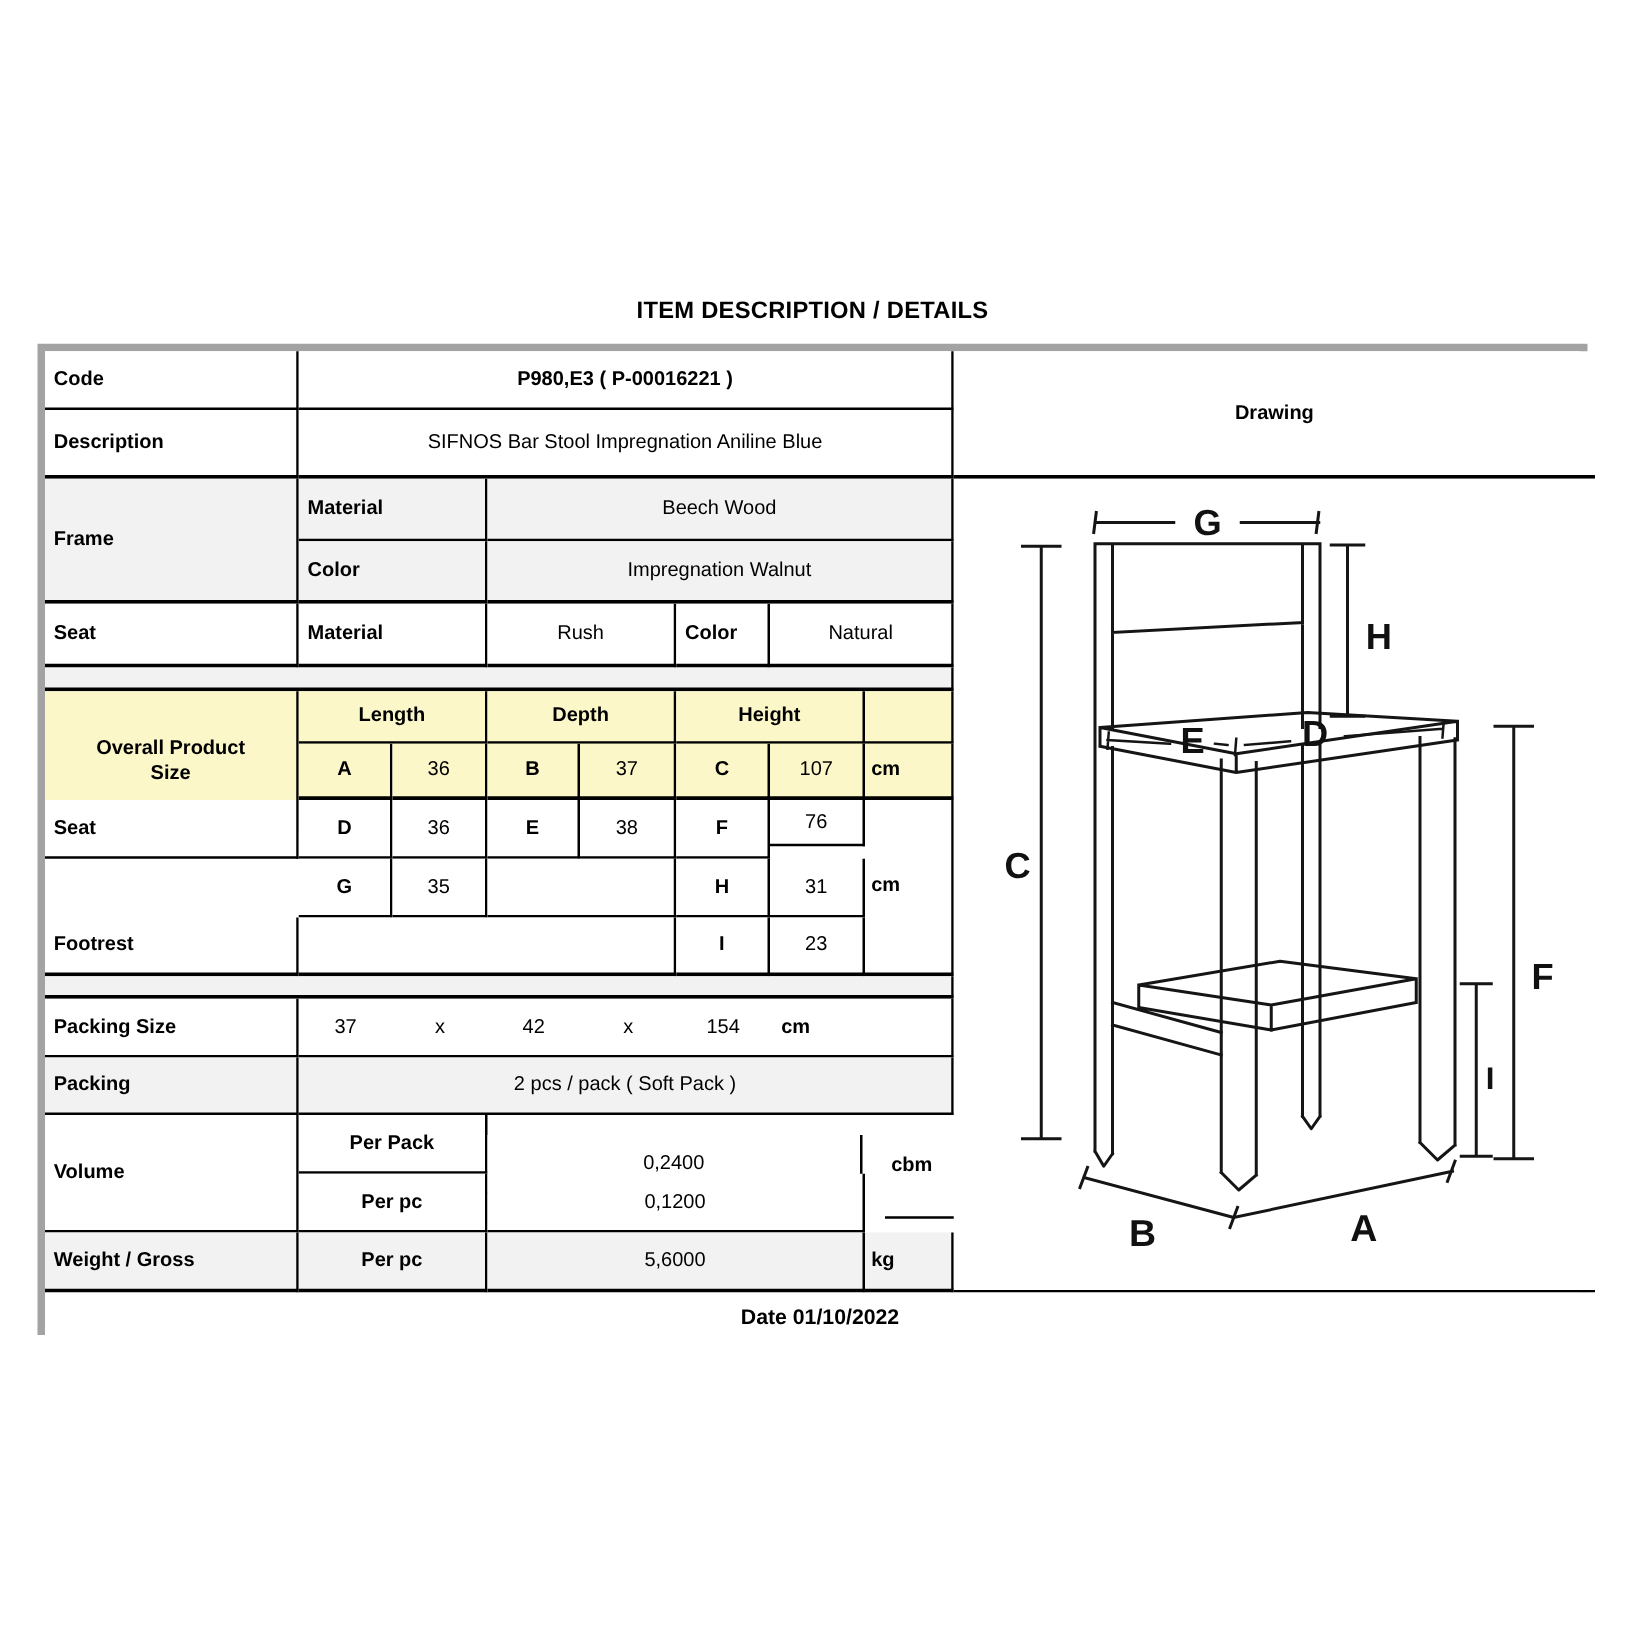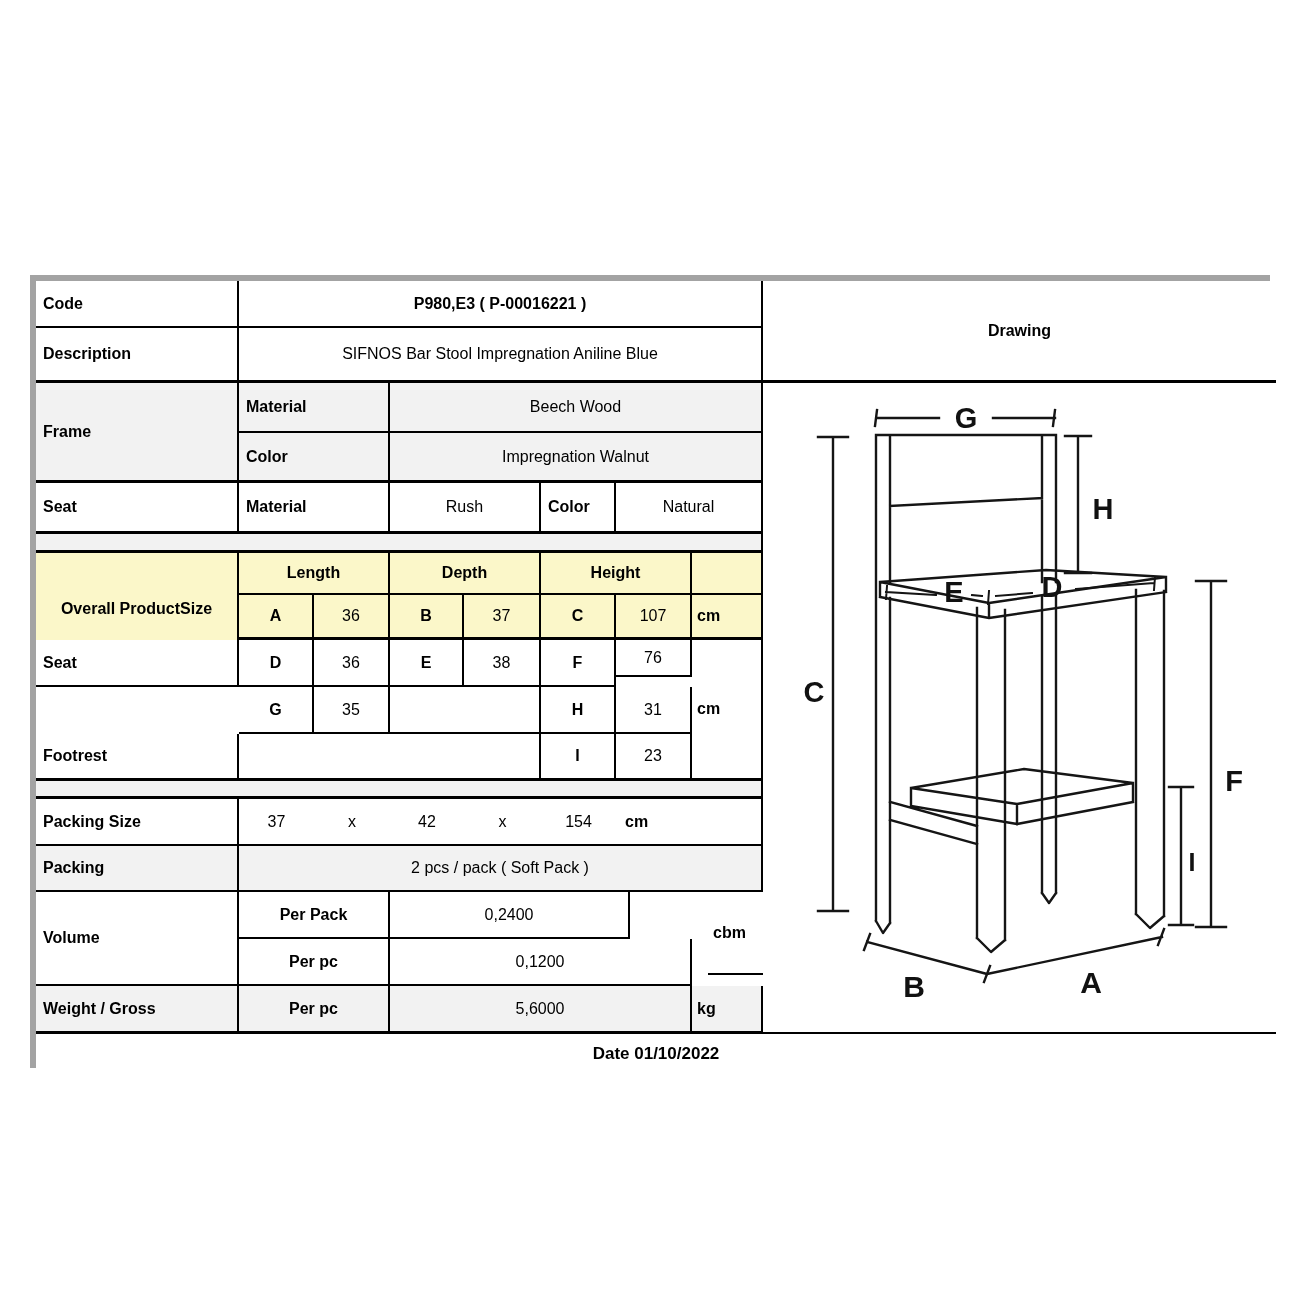--- a/index.html
+++ b/index.html
@@ -24,20 +24,21 @@
   .rel{position:relative;}
   .ps{position:absolute;top:0;height:100%;display:flex;align-items:center;justify-content:center;}
   .ps.left{justify-content:flex-start;padding-left:9px;box-sizing:border-box;}
   svg text{font-family:"Liberation Sans", sans-serif;font-weight:bold;fill:#111;}
 </style>
 </head>
 <body>
 
 <div class="page">
 
+  <div class="title">ITEM DESCRIPTION / DETAILS</div>
 
   <div class="tbl">
 
     <div class="c lbl" style="left:0;top:0;width:203px;height:47px">Code</div>
     <div class="c ctr b" style="left:203px;top:0;width:524px;height:47px">P980,E3  ( P-00016221 )</div>
 
     <div class="c lbl thick" style="left:0;top:47px;width:203px;height:55px">Description</div>
     <div class="c ctr thick" style="left:203px;top:47px;width:524px;height:55px">SIFNOS Bar Stool Impregnation Aniline Blue</div>
 
     <div class="c ctr b noR thick" style="left:727px;top:0;width:513px;height:102px">Drawing</div>
@@ -49,21 +50,21 @@
     <div class="c ctr gray thick" style="left:354px;top:152px;width:373px;height:50px">Impregnation Walnut</div>
 
     <div class="c lbl thick" style="left:0;top:202px;width:203px;height:51px">Seat</div>
     <div class="c lbl thick" style="left:203px;top:202px;width:151px;height:51px">Material</div>
     <div class="c ctr thick" style="left:354px;top:202px;width:151px;height:51px">Rush</div>
     <div class="c lbl thick" style="left:505px;top:202px;width:75px;height:51px">Color</div>
     <div class="c ctr thick" style="left:580px;top:202px;width:147px;height:51px">Natural</div>
 
     <div class="c gray thick" style="left:0;top:253px;width:727px;height:19px"></div>
 
-    <div class="c yel b ctr" style="left:0;top:272px;width:203px;height:113px;flex-direction:row;justify-content:center">
+    <div class="c yel b ctr" style="left:0;top:272px;width:203px;height:113px;flex-direction:column;justify-content:center">
       <span>Overall Product</span>
       <span>Size</span>
     </div>
     <div class="c yel b ctr" style="left:203px;top:272px;width:151px;height:42px">Length</div>
     <div class="c yel b ctr" style="left:354px;top:272px;width:151px;height:42px">Depth</div>
     <div class="c yel b ctr" style="left:505px;top:272px;width:151px;height:42px">Height</div>
     <div class="c yel" style="left:656px;top:272px;width:71px;height:42px"></div>
     <div class="c yel b ctr thick" style="left:203px;top:314px;width:75px;height:45px">A</div>
     <div class="c yel ctr thick" style="left:278px;top:314px;width:76px;height:45px">36</div>
     <div class="c yel b ctr thick" style="left:354px;top:314px;width:74px;height:45px">B</div>
@@ -103,21 +104,21 @@
       <span class="ps" style="left:225px;width:77px">x</span>
       <span class="ps" style="left:302px;width:75px">154</span>
       <span class="ps left b" style="left:377px;width:76px">cm</span>
     </div>
 
     <div class="c lbl gray" style="left:0;top:565px;width:203px;height:46px">Packing</div>
     <div class="c ctr gray" style="left:203px;top:565px;width:524px;height:46px">2 pcs / pack ( Soft Pack )</div>
 
     <div class="c lbl" style="left:0;top:611px;width:203px;height:94px">Volume</div>
     <div class="c b ctr" style="left:203px;top:611px;width:151px;height:47px">Per Pack</div>
-    <div class="c ctr" style="left:354px;top:611px;width:240px;height:47px">0,2400</div>
+    <div class="c ctr" style="left:354px;top:627px;width:300px;height:47px">0,2400</div>
     <div class="c unit" style="left:672px;top:611px;width:71px;height:83px">cbm</div>
     <div class="c b ctr" style="left:203px;top:658px;width:151px;height:47px">Per pc</div>
     <div class="c ctr" style="left:354px;top:658px;width:302px;height:47px">0,1200</div>
 
     <div class="c lbl gray thick" style="left:0;top:705px;width:203px;height:48px">Weight / Gross</div>
     <div class="c b ctr gray thick" style="left:203px;top:705px;width:151px;height:48px">Per pc</div>
     <div class="c ctr gray thick" style="left:354px;top:705px;width:302px;height:48px">5,6000</div>
     <div class="c unit gray thick" style="left:656px;top:705px;width:71px;height:48px">kg</div>
 
     <div class="c noR" style="left:727px;top:102px;width:513px;height:651px;padding:0">

